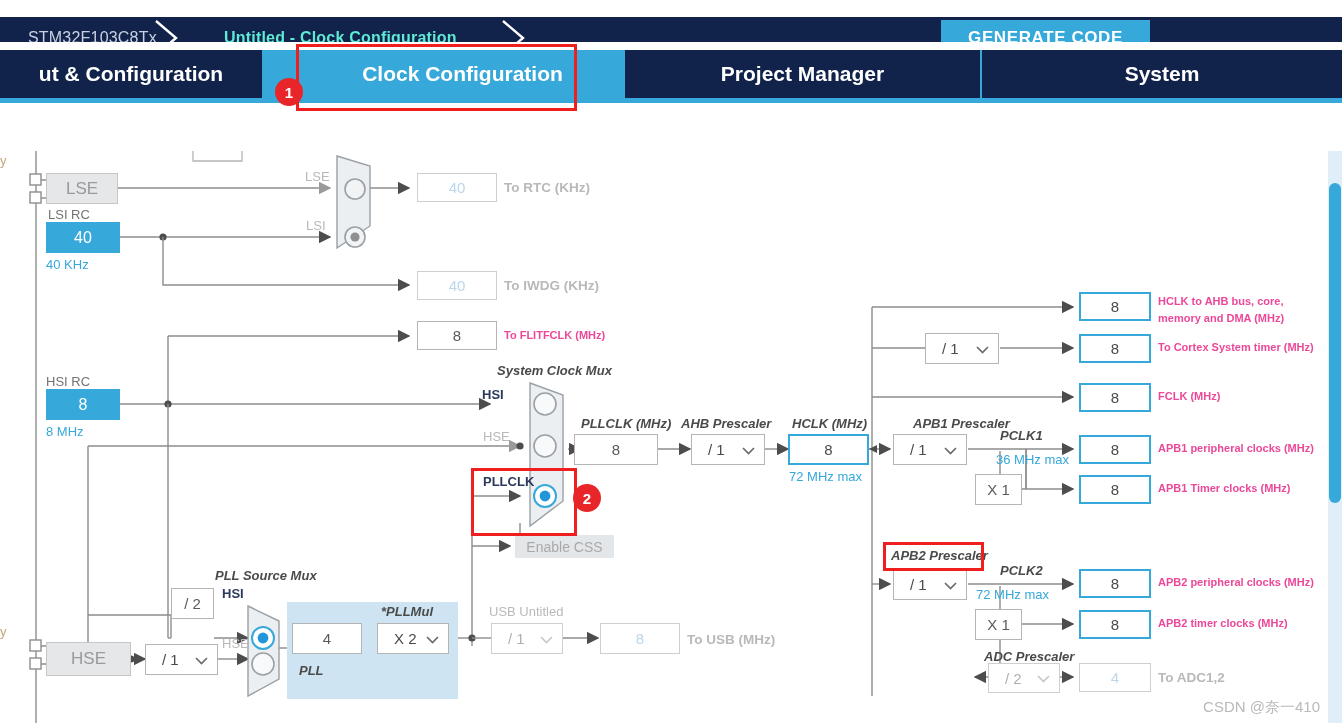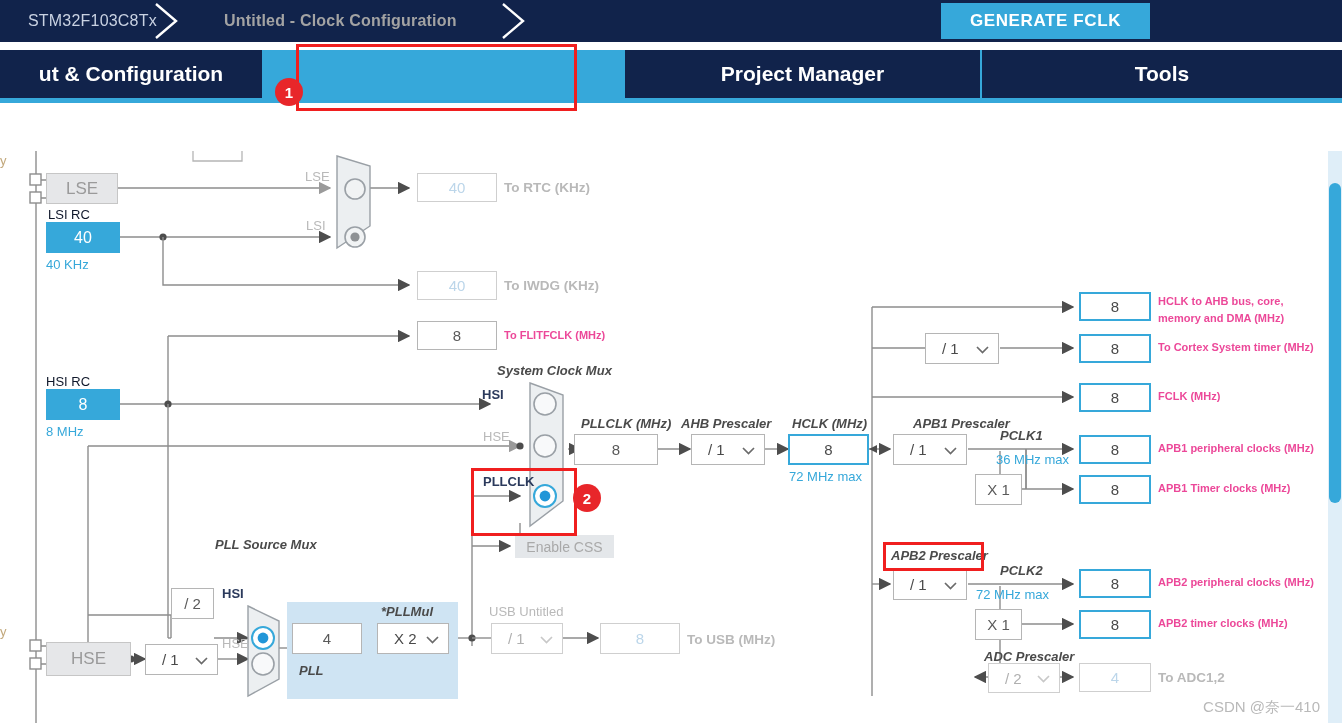--- a/index.html
+++ b/index.html
@@ -1,24 +1,24 @@
 <!DOCTYPE html>
 <html><head>
 <meta charset="utf-8">
 <style>
   html,body{margin:0;padding:0;background:#fff;}
   body{width:1342px;height:723px;overflow:hidden;font-family:"Liberation Sans",sans-serif;}
   .root{position:relative;width:1342px;height:723px;overflow:hidden;}
 
   
-  .titlebar{position:absolute;left:0;top:0;width:1342px;height:42px;background:#11234b;}
+  .titlebar{position:absolute;left:0;top:17px;width:1342px;height:42px;background:#11234b;}
   .crumb{position:absolute;top:0;height:42px;display:flex;align-items:center;color:#c9d2e2;
          font-size:16px;letter-spacing:.2px;}
   .crumb.c1{left:28px;}
-  .crumb.c2{left:224px;color:#a3a3a3;font-weight:bold;}
+  .crumb.c2{left:224px;color:#5eead4;font-weight:bold;}
   .chev{position:absolute;top:0;width:40px;height:42px;}
   .chev svg{display:block;}
   .genbtn{position:absolute;left:941px;top:3px;width:209px;height:36px;background:#36a8da;
           color:#fff;font-size:17px;font-weight:bold;letter-spacing:.6px;
           display:flex;align-items:center;justify-content:center;cursor:pointer;}
 
   
   .tabstrip{position:absolute;left:0;top:42px;width:1342px;height:8px;background:#fff;}
   .tabrow{position:absolute;left:0;top:50px;width:1342px;height:48px;background:#36a8da;}
   .tab{position:absolute;top:0;height:48px;display:flex;align-items:center;justify-content:center;
@@ -49,21 +49,21 @@
   .box.srcon{background:#36a8da;border:1px solid #36a8da;color:#fff;font-size:16px;}
   .box.mul{border:1px solid #b5b5b5;color:#5a5a5a;font-size:15px;}
 
   .sel{position:absolute;box-sizing:border-box;border:1px solid #b5b5b5;background:#fff;
        display:flex;align-items:center;font-size:15px;color:#4a4a4a;cursor:pointer;}
   .sel .sv{padding-left:16px;}
   .sel .cv{position:absolute;right:9px;top:50%;transform:translateY(-50%);}
   .sel.dim{border:1px solid #cfcfcf;color:#b0b0b0;}
   .sel.dim .cv svg path{stroke:#c8c8c8;}
 
-  .lbl{position:absolute;font-size:13px;color:#0f172a;white-space:nowrap;}
+  .lbl{position:absolute;font-size:13px;color:#737373;white-space:nowrap;}
   .lbl.dark{color:#4a4a4a;font-weight:bold;font-style:italic;}
   .lbl.blue{color:#36a8da;}
   .lbl.navy{color:#2b3a5c;font-weight:bold;}
   .lbl.gray{color:#b9b9b9;}
   .lbl.out{color:#ec4899;font-weight:bold;font-size:11px;}
   .lbl.outdim{color:#b9b9b9;font-weight:bold;font-size:13.5px;}
 
   .pllgroup{position:absolute;background:#cfe4f3;}
   .csspill{position:absolute;background:#e4e7ea;color:#a9a9a9;font-size:14px;
            display:flex;align-items:center;justify-content:center;}
@@ -87,28 +87,29 @@
       <svg width="40" height="42" viewBox="0 0 40 42">
           <path d="M6 4 L26 21 L6 38" fill="none" stroke="#ffffff" stroke-width="2.4"></path>
         </svg>
     </div>
     <div class="crumb c2">Untitled - Clock Configuration</div>
     <div class="chev" style="left:497px">
       <svg width="40" height="42" viewBox="0 0 40 42">
           <path d="M6 4 L26 21 L6 38" fill="none" stroke="#ffffff" stroke-width="2.4"></path>
         </svg>
     </div>
-    <div class="genbtn">GENERATE FCLK</div>
+    <div class="genbtn">GENERATE CODE</div>
   </div>
 
   <div class="tabstrip"></div>
   <div class="tabrow">
     <div class="tab" style="left:0px;width:262px">ut &amp; Configuration</div>
+    <div class="tab active" style="left:300px;width:325px">Clock Configuration</div>
     <div class="tab" style="left:625px;width:355px">Project Manager</div>
-    <div class="tab" style="left:982px;width:360px">Tools</div>
+    <div class="tab" style="left:982px;width:360px">System</div>
     <div class="tabsep" style="left:980px"></div>
   </div>
   <div class="tabunder"></div>
 
   <div class="toolbar">
     <div class="tbicon" style="left:236px">
       <svg width="30" height="30" viewBox="0 0 30 30">
           <path d="M20 20 L8 20 L8 9 M8 9 L4 13 M8 9 L12 13" fill="none" stroke="#36a8da" stroke-width="2.2" stroke-linecap="round" stroke-linejoin="round"></path>
         </svg>
     </div>
@@ -380,21 +381,21 @@
     <div class="lbl dark" style="left:984px;top:498px">ADC Prescaler</div>
     <div class="sel dim" style="left:988px;top:512px;width:72px;height:30px">
       <span class="sv">/ 2</span>
       <span class="cv"><svg width="13" height="9" viewBox="0 0 13 9">
             <path d="M1 1.5 L6.5 7 L12 1.5" fill="none" stroke="#c8c8c8" stroke-width="1.7"></path>
           </svg></span>
     </div>
     <div class="box valdim" style="left:1079px;top:512px;width:72px;height:29px">4</div>
     <div class="lbl outdim" style="left:1158px;top:519px">To ADC1,2</div>
 
-    <div class="lbl dark" style="left:215px;top:386px">PLL Source Mux</div>
+    <div class="lbl dark" style="left:215px;top:417px">PLL Source Mux</div>
     <div class="box val" style="left:171px;top:437px;width:43px;height:31px">/ 2</div>
     <div class="lbl navy" style="left:222px;top:435px">HSI</div>
     <div class="sel" style="left:145px;top:493px;width:73px;height:31px">
       <span class="sv">/ 1</span>
       <span class="cv"><svg width="13" height="9" viewBox="0 0 13 9">
             <path d="M1 1.5 L6.5 7 L12 1.5" fill="none" stroke="#6b6b6b" stroke-width="1.7"></path>
           </svg></span>
     </div>
     <div class="lbl gray" style="left:222px;top:485px">HSE</div>
 

